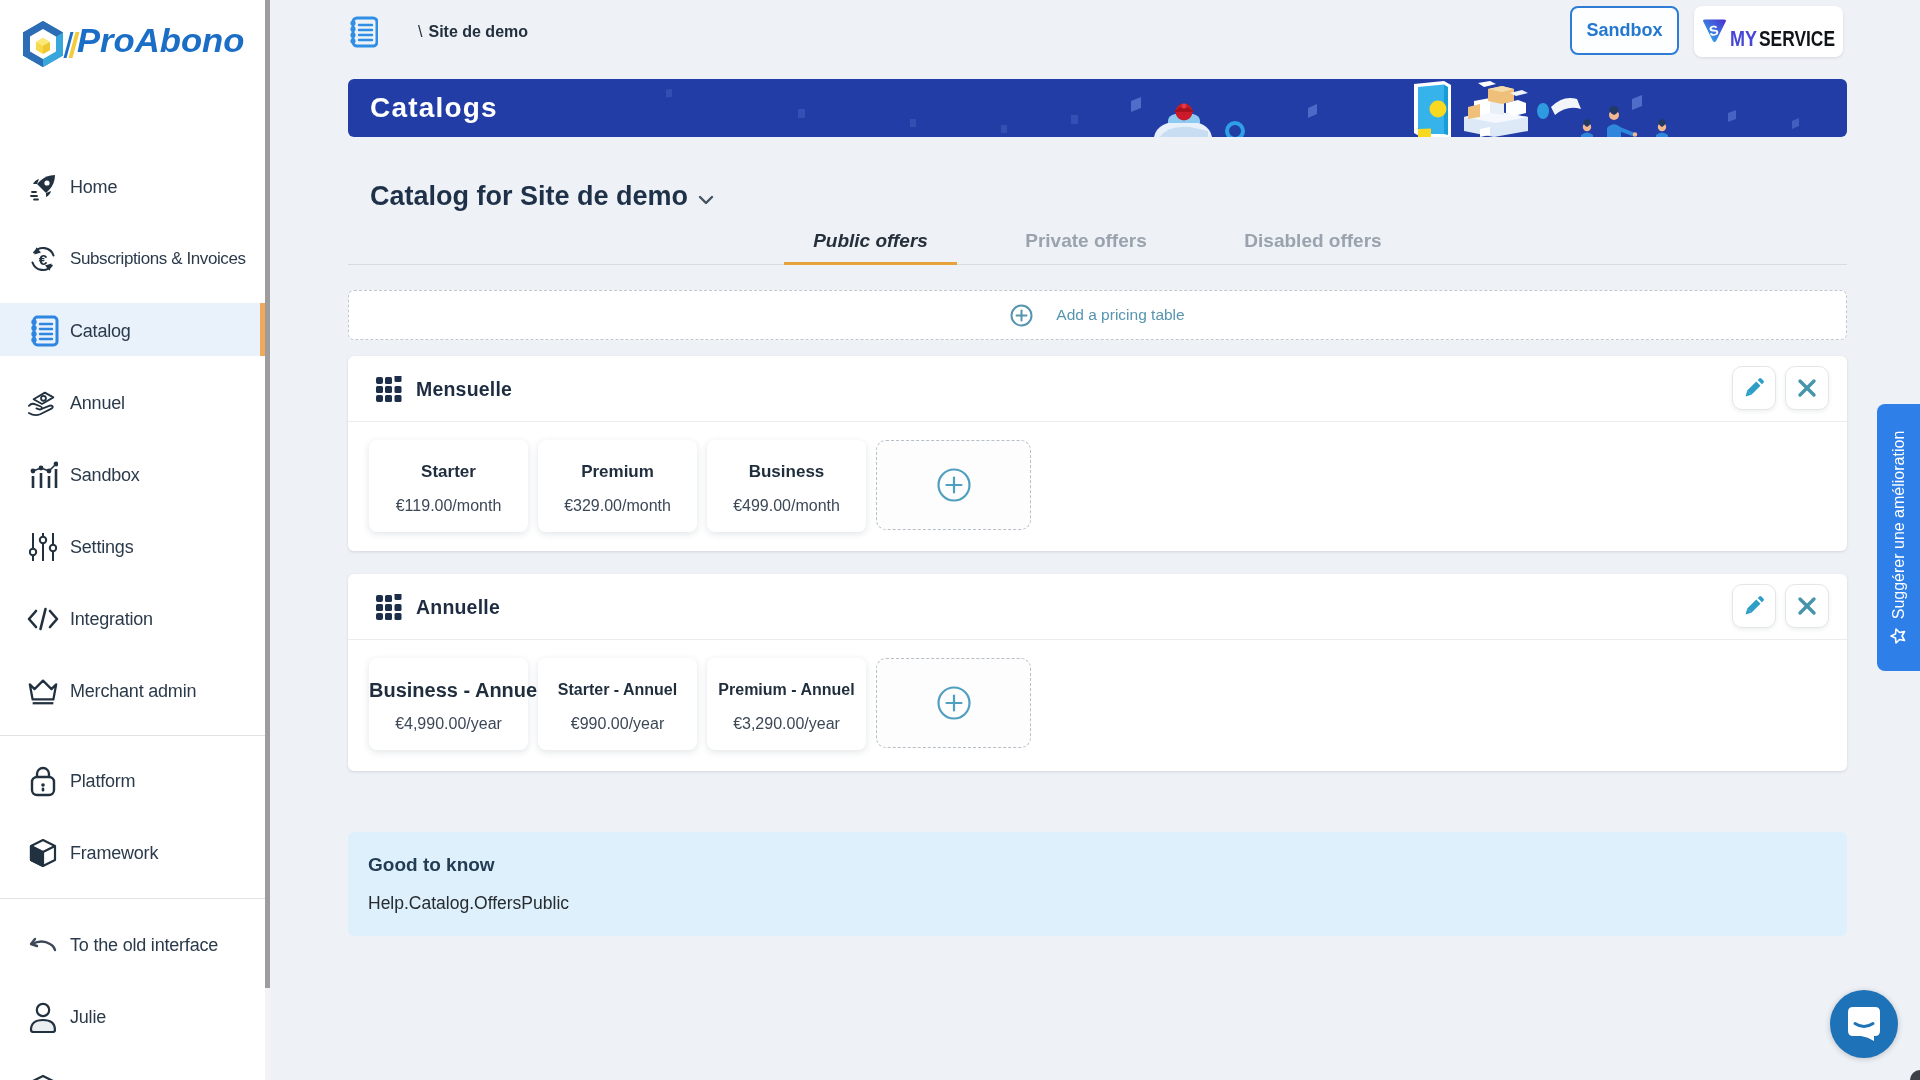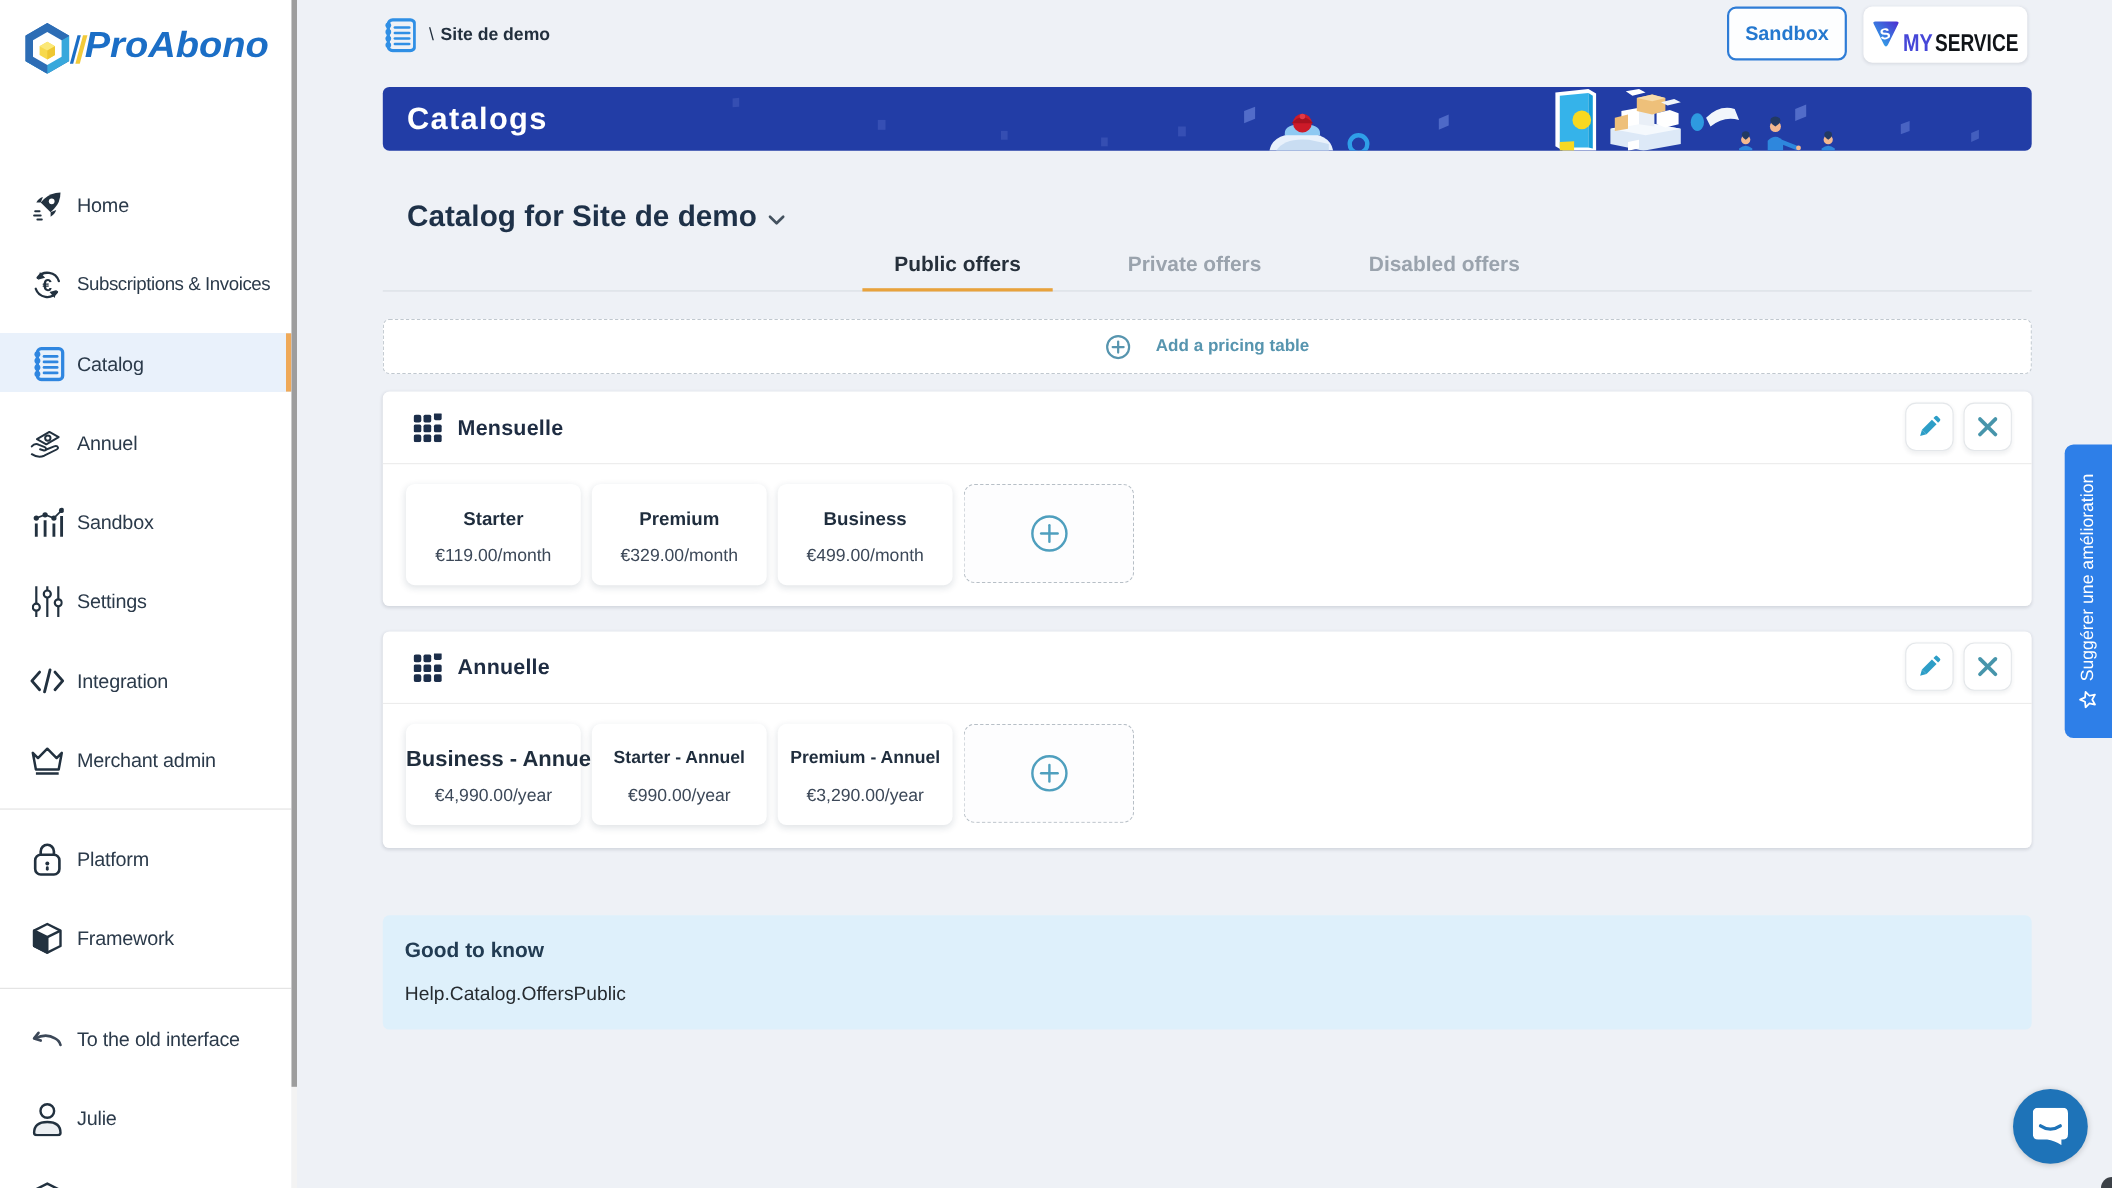--- a/index.html
+++ b/index.html
@@ -12,41 +12,41 @@
 .nav { position:absolute; left:0; top:151px; width:265px; }
 .nrow { position:relative; height:72px; display:flex; align-items:center; }
 .nrow .ic { width:32px; margin-left:27px; display:flex; justify-content:center; }
 .nrow .lb { margin-left:11px; font-size:18px; color:#2b3a4a; letter-spacing:-0.2px; white-space:nowrap; }
 .nrow.active { background:linear-gradient(to bottom, rgba(0,0,0,0) 8px, #e9f1fb 8px, #e9f1fb 61px, rgba(0,0,0,0) 61px); }
 .nrow.active::after { content:""; position:absolute; right:0; top:8px; height:53px; width:5px; background:#efa958; }
 .ndiv { border-top:1px solid #e2e2e2; margin:8px 0 9px 0; }
 .ndiv2 { border-top:1px solid #e2e2e2; margin:9px 0 10px 0; }
 
 #main { position:absolute; left:270px; top:0; width:1650px; height:1080px; }
-#crumb { position:absolute; left:78px; top:16px; display:flex; align-items:center; }
+#crumb { position:absolute; left:78px; top:16px; display:flex; align-items:center;gap:28px; }
 #crumbtext { margin-left:12px; font-size:16px; color:#222f3d; font-weight:bold; }
 #crumbtext .slash { font-weight:normal; margin-right:6px; }
 #sandbox { position:absolute; left:1300px; top:6px; width:109px; height:49px; border:2px solid #2e7cd6; border-radius:8px; background:#fdfeff; color:#2478cf; font-size:18px; font-weight:bold; display:flex; align-items:center; justify-content:center; }
 #myservice { position:absolute; left:1424px; top:6px; width:149px; height:51px; background:#fff; border-radius:8px; box-shadow:0 1px 3px rgba(40,50,70,.12); padding-left:7px; }
 
 #banner { position:absolute; left:78px; top:79px; width:1499px; height:58px; border-radius:6px; background:#223da6; overflow:hidden; }
 #banner h1 { position:absolute; left:22px; top:0; height:46px; line-height:58px; color:#fff; font-size:28px; font-weight:bold; letter-spacing:1.2px; }
 
 #pagehead { position:absolute; left:100px; top:181px; font-size:27px; font-weight:bold; color:#1e3148; }
 #pagehead svg { margin-left:10px; }
 
 .tabs-line { position:absolute; left:78px; top:264px; width:1499px; border-top:1px solid #d7dce1; }
 .tab { position:absolute; top:230px; font-size:19px; font-weight:bold; }
-#tab1 { left:514px; width:173px; text-align:center; color:#26303b; }
+#tab1 { left:514px; width:173px; text-align:center; color:#26303b;font-style:italic; }
 #tab2 { left:736px; width:160px; text-align:center; color:#9aa3ad; }
 #tab3 { left:953px; width:180px; text-align:center; color:#9aa3ad; }
 #tabunderline { position:absolute; left:514px; top:262px; width:173px; height:3px; background:#e8a23c; }
 
 #addbox { position:absolute; left:78px; top:290px; width:1499px; height:50px; background:#fff; border:1px dashed #c0c8cf; border-radius:6px; display:flex; align-items:center; justify-content:center; }
-#addbox .t { margin-left:23px; font-size:15.5px; font-weight:bold; color:#5795af; }
+#addbox .t { margin-left:23px; font-size:15.5px; font-weight:normal; color:#5795af; }
 
 .panel { position:absolute; left:78px; width:1499px; background:#fff; border-radius:6px; box-shadow:0 1px 3px rgba(30,40,60,.13); }
 #panel1 { top:356px; height:195px; }
 #panel2 { top:574px; height:197px; }
 .phead { position:relative; height:66px; border-bottom:1px solid #ececec; }
 .phead .gicon { position:absolute; left:28px; top:20px; }
 .phead .ptitle { position:absolute; left:68px; top:0; height:66px; line-height:66px; font-size:19.5px; font-weight:bold; color:#1e2c42; letter-spacing:0.2px; }
 .pbtn { position:absolute; top:10px; width:44px; height:44px; background:#fff; border:1px solid #e4e7ea; border-radius:10px; box-shadow:0 2px 4px rgba(30,40,60,.07); display:flex; align-items:center; justify-content:center; }
 .pbtn.b1 { left:1384px; }
 .pbtn.b2 { left:1437px; }

